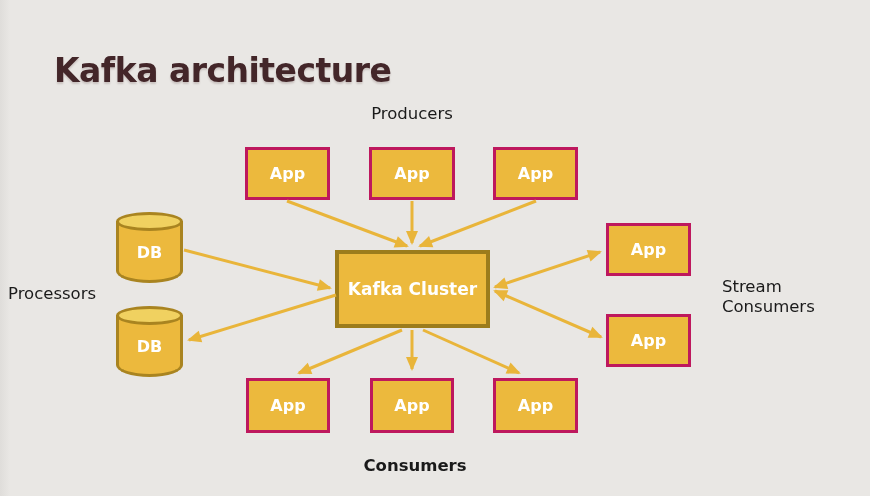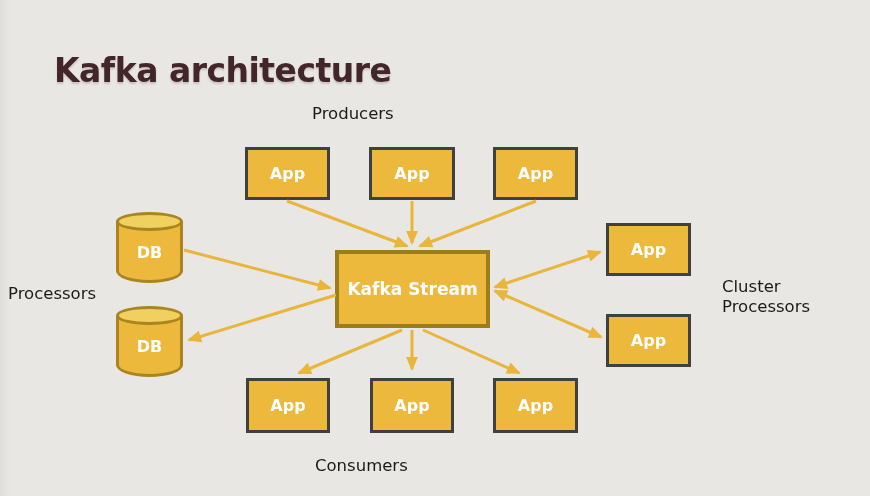--- a/index.html
+++ b/index.html
@@ -29,25 +29,25 @@
     text-shadow: 0 2px 2px rgba(60,30,30,0.18);
     white-space: nowrap;
     margin-top: 29px;
   }
   .glabel {
     position: absolute;
     color: #1a1a1a;
     font-size: 16.5px;
     line-height: 20px;
   }
-  .glabel.centered { text-align: left; }
+  .glabel.centered { text-align: center; }
   .node {
     position: absolute;
     background: #ECB93D;
-    border: 3px solid #404040;
+    border: 3px solid #be185d;
     box-sizing: border-box;
     display: flex;
     align-items: center;
     justify-content: center;
     color: #ffffff;
     font-weight: 700;
     font-size: 16px;
   }
   .node.cluster {
     border: 4px solid #9C7C1C;
@@ -63,21 +63,21 @@
   .s1 { left: 606px; top: 223px; width: 85px; height: 53px; }
   .s2 { left: 606px; top: 314px; width: 85px; height: 53px; }
   
   .c1 { left: 246px; top: 378px; width: 84px; height: 55px; }
   .c2 { left: 370px; top: 378px; width: 84px; height: 55px; }
   .c3 { left: 493px; top: 378px; width: 85px; height: 55px; }
   
   .lbl-producers { left: 312px; top: 104px; width: 200px; }
   .lbl-connectors { left: 8px; top: 284px; width: 100px; }
   .lbl-stream { left: 722px; top: 277px; width: 105px; }
-  .lbl-consumers { left: 315px; top: 456px; width: 200px; }
+  .lbl-consumers { left: 315px; top: 456px; width: 200px; font-weight: bold; }
   
   .cylinder { position: absolute; width: 67px; height: 71px; }
   .db1 { left: 116px; top: 212px; }
   .db2 { left: 116px; top: 306px; }
   .cyl-body {
     position: absolute; left: 0; right: 0; top: 9px; bottom: 0;
     background: #ECB93D;
     border: 3px solid #A98420;
     border-top: none;
     border-radius: 0 0 50% 50% / 0 0 12px 12px;
@@ -109,35 +109,35 @@
 </style>
 </head>
 <body>
 
 <div class="slide">
 
   <div class="slide-title">Kafka architecture</div>
 
   <div class="glabel centered lbl-producers">Producers</div>
   <div class="glabel lbl-connectors">Processors</div>
-  <div class="glabel lbl-stream">Cluster Processors</div>
+  <div class="glabel lbl-stream">Stream Consumers</div>
   <div class="glabel centered lbl-consumers">Consumers</div>
 
   <div class="node p1">
     <span>App</span>
   </div>
   <div class="node p2">
     <span>App</span>
   </div>
   <div class="node p3">
     <span>App</span>
   </div>
 
   <div class="node cluster kc">
-    <span>Kafka Stream</span>
+    <span>Kafka Cluster</span>
   </div>
 
   <div class="cylinder db1">
     <div class="cyl-body"></div>
     <div class="cyl-top"></div>
     <div class="cyl-label">DB</div>
   </div>
   <div class="cylinder db2">
     <div class="cyl-body"></div>
     <div class="cyl-top"></div>

